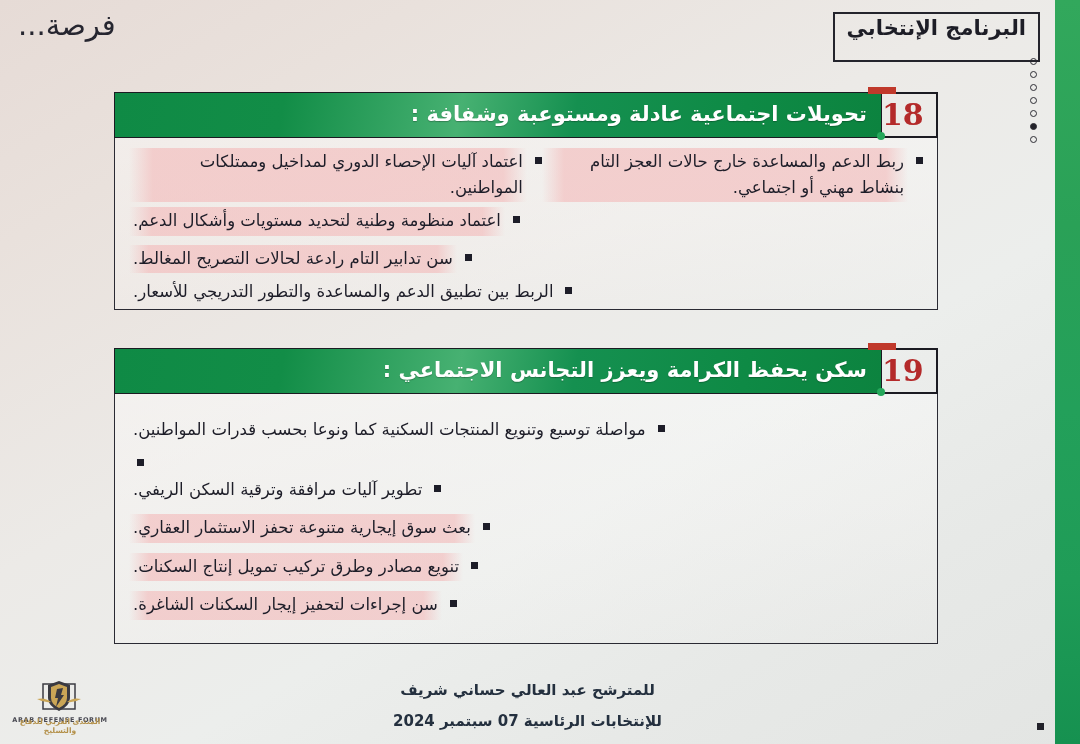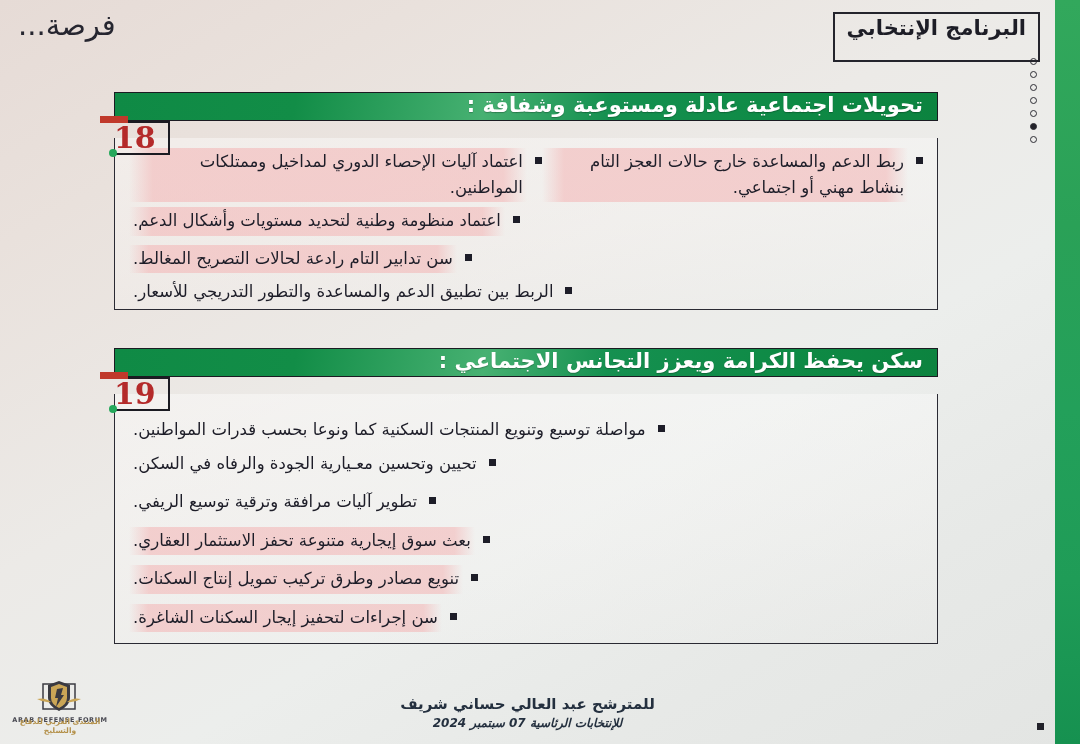--- a/index.html
+++ b/index.html
@@ -55,21 +55,21 @@
     letter-spacing: 1px;
   }
 
   
   .section { position: absolute; }
   #section-18 { top: 92px; left: 114px; width: 824px; }
   #section-19 { top: 348px; left: 114px; width: 824px; }
 
   .sec-headrow {
     position: relative;
-    display: flex; flex-direction: column;
+    display: flex; flex-direction: row;
     height: 46px;
   }
   .sec-title {
     flex: 1;
     background: linear-gradient(100deg, #0f8a45 0%, #128d47 22%, #47b172 45%, #159050 60%, #0e8a45 82%, #0c833f 100%);
     border: 1.5px solid #1b1b22;
     display: flex; align-items: center; justify-content: flex-end;
     padding: 0 14px 3px 14px;
   }
   .sec-title span {
@@ -143,21 +143,21 @@
   
   .footer {
     position: absolute;
     bottom: 14px; left: 0; width: 1055px;
     text-align: center; direction: rtl;
   }
   .footer .f1 {
     font-size: 15px; font-weight: 700; color: #24303f;
   }
   .footer .f2 {
-    font-size: 12px; font-weight: 700; color: #24303f; margin-top: 3px; font-style: italic;
+    font-size: 15px; font-weight: 700; color: #24303f; margin-top: 13px;
   }
   .page-mark {
     position: absolute;
     bottom: 14px; right: 36px;
     width: 7px; height: 7px; background: #22222a;
   }
 
   
   .logo {
     position: absolute;
@@ -262,25 +262,24 @@
       </div>
     </div>
     <div class="sec-body">
       <ul class="blist right-align" style="padding-top:12px;">
         <li>
           <span class="bullet"></span>
           <span class="btext nohl">مواصلة توسيع وتنويع المنتجات السكنية كما ونوعا بحسب قدرات المواطنين.</span>
         </li>
         <li style="margin-bottom:10px;">
           <span class="bullet"></span>
-          <span class="btext nohl">تحيين وتحسين معـيارية الجودة والرفاه في السكن.</span>
         </li>
         <li style="margin-bottom:10px;">
           <span class="bullet"></span>
-          <span class="btext nohl">تطوير آليات مرافقة وترقية توسيع الريفي.</span>
+          <span class="btext nohl">تطوير آليات مرافقة وترقية السكن الريفي.</span>
         </li>
         <li style="margin-bottom:10px;">
           <span class="bullet"></span>
           <span class="btext">بعث سوق إيجارية متنوعة تحفز الاستثمار العقاري.</span>
         </li>
         <li style="margin-bottom:10px;">
           <span class="bullet"></span>
           <span class="btext">تنويع مصادر وطرق تركيب تمويل إنتاج السكنات.</span>
         </li>
         <li>

